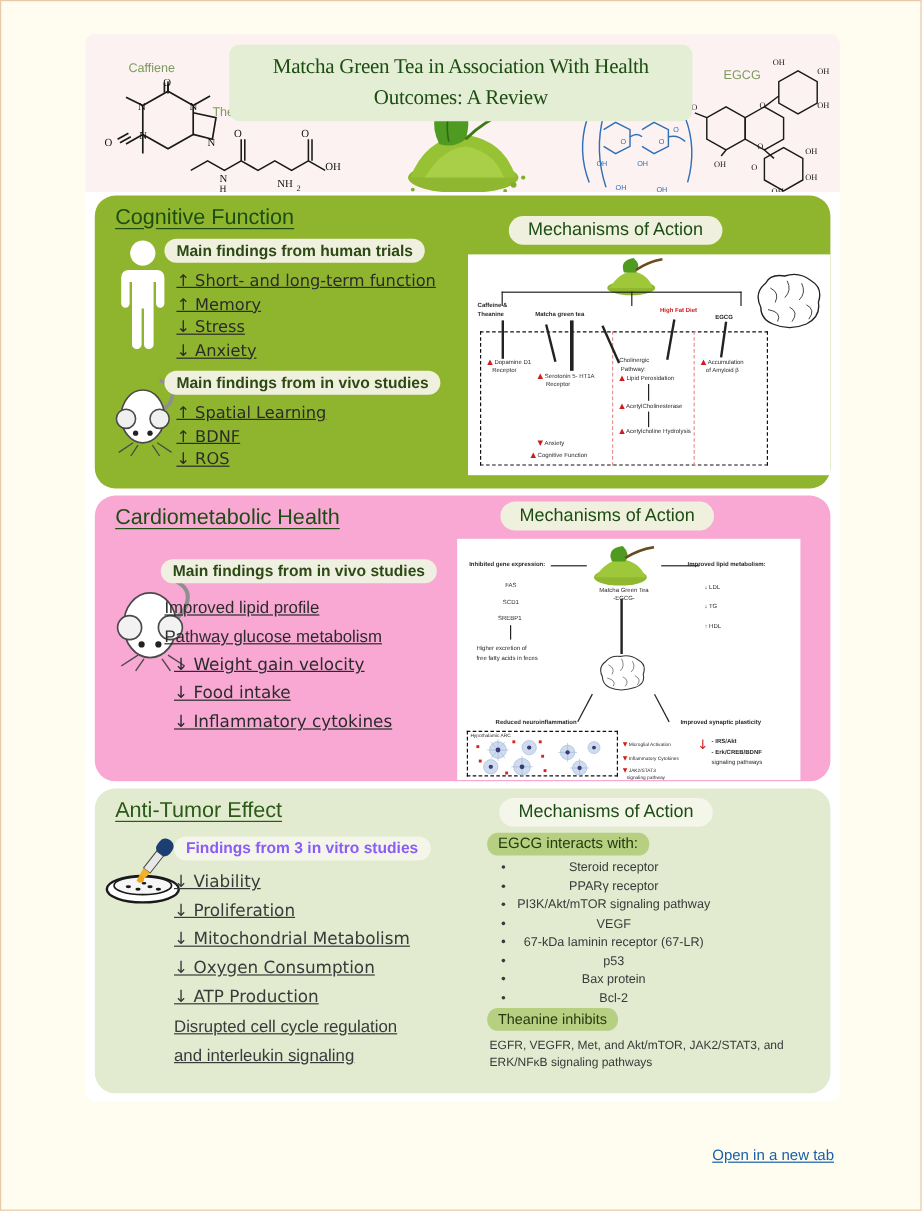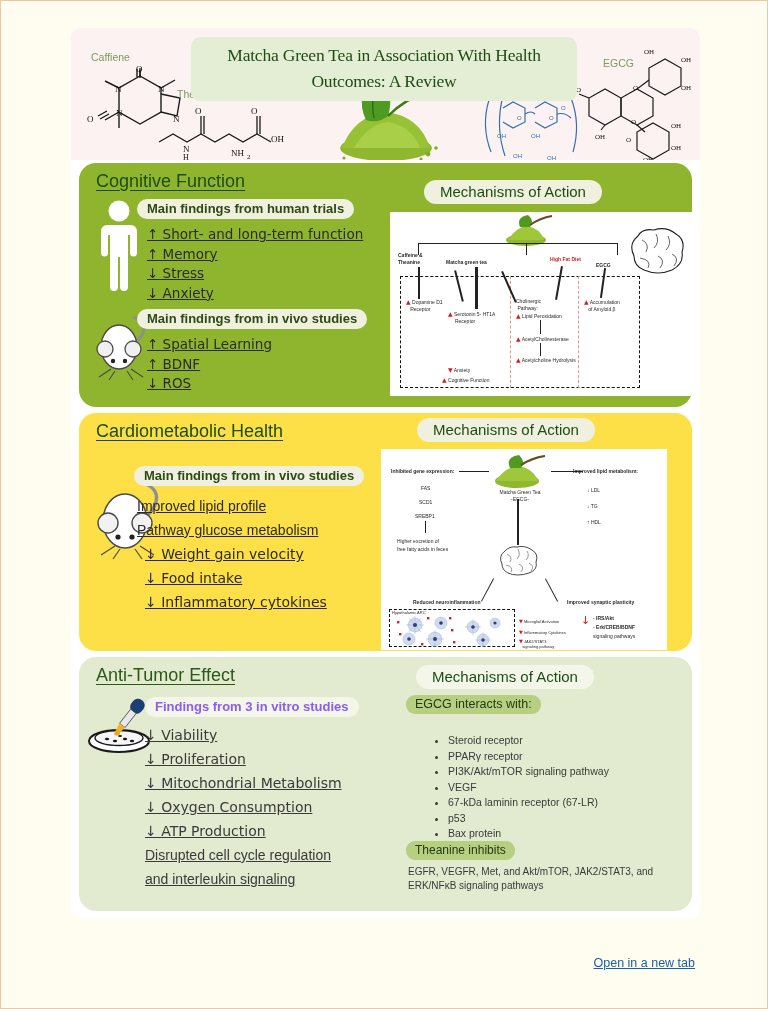--- a/index.html
+++ b/index.html
@@ -58,21 +58,21 @@
   .mol-svg { position: absolute; }
   .matcha-pile { position: absolute; }
   
   .section {
     position: relative;
     margin: 4px 8px 0 8px;
     border-radius: 17px;
     box-sizing: border-box;
   }
   #section-cognitive { background: #8fb52e; height: 244px; margin-top: 3px; }
-  #section-cardio    { background: #fde047; height: 238px; margin-top: 6px; }
+  #section-cardio    { background: #f9a8d4; height: 238px; margin-top: 6px; }
   #section-tumor     { background: #e2ead0; height: 254px; margin-top: 6px; }
 
   .section-title {
     position: absolute;
     left: 17px; top: 8px;
     font-size: 18px;
     color: #1d4d14;
     text-decoration: underline;
     text-underline-offset: 3px;
     white-space: nowrap;
@@ -135,22 +135,23 @@
     box-sizing: border-box;
   }
   .upred, .dnred { color: #cf1d1d; font-family: "DejaVu Sans", sans-serif; font-size: 6px; }
 
   
   .bullets {
     position: absolute;
     font-size: 10.5px;
     color: #3a3a3a;
     line-height: 15.5px;
-    margin: 17px;
+    margin: 0;
     padding-left: 17px;
+    text-align: center;
   }
   .bullets li { margin: 0; }
   .theanine-pill {
     display: inline-block;
     background: #b7cf80;
     border-radius: 9px;
     padding: 2px 9px 3px 9px;
     font-size: 12px;
     color: #233a10;
     white-space: nowrap;
@@ -180,21 +181,21 @@
     cursor: pointer;
   }
 </style>
 </head>
 <body>
 
 <div id="abstract-card">
 
   <div class="header-band">
 
-    <span class="mol-label" style="left:20px; top:23px;">Caffiene</span>
+    <span class="mol-label" style="left:36px; top:23px;">Caffiene</span>
     <svg class="mol-svg" style="left:14px; top:38px;" width="105" height="90" viewBox="0 0 105 90">
       <g stroke="#1a1a1a" stroke-width="1.4" fill="none">
         <polygon points="34,22 34,46 55,58 76,46 76,22 55,10"></polygon>
         <polyline points="76,28 95,32 92,50 76,46"></polyline>
         <line x1="55" y1="10" x2="55" y2="2"></line>
         <line x1="34" y1="22" x2="20" y2="15"></line>
         <line x1="34" y1="46" x2="20" y2="54"></line>
         <line x1="76" y1="22" x2="90" y2="14"></line>
         <line x1="55" y1="12" x2="55" y2="4"></line>
         <line x1="52" y1="11" x2="52" y2="3"></line>

